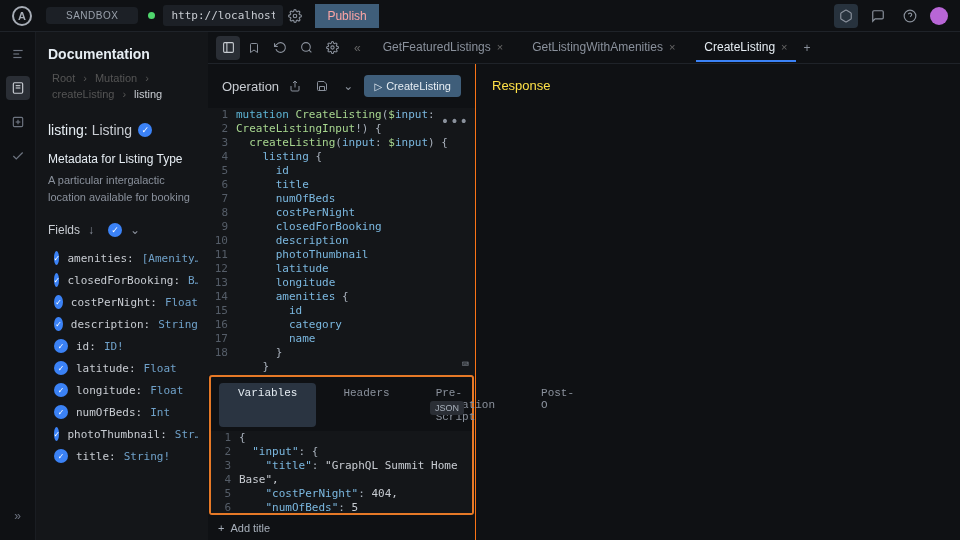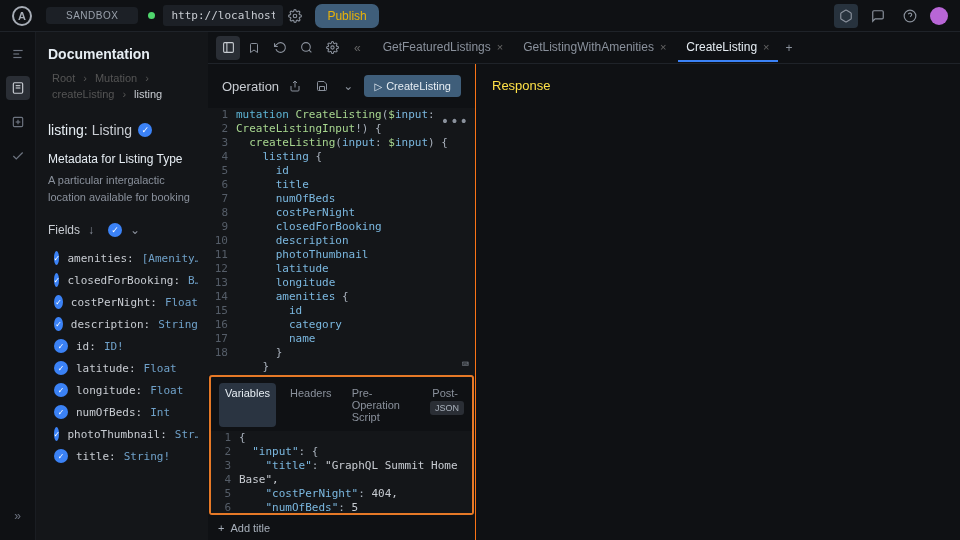--- a/index.html
+++ b/index.html
@@ -6,21 +6,21 @@
   body { font-family: -apple-system, BlinkMacSystemFont, "Segoe UI", sans-serif; font-size: 12px; background: #0f1114; color: #c8ccd2; width: 960px; height: 540px; overflow: hidden; }
   .mono { font-family: "SF Mono", Monaco, Consolas, monospace; }
   
   
   .topbar { height: 32px; background: #0f1114; display: flex; align-items: center; padding: 0 12px; border-bottom: 1px solid #1f2329; }
   .logo { width: 20px; height: 20px; border: 2px solid #a6acb5; border-radius: 50%; display: flex; align-items: center; justify-content: center; font-weight: 700; font-size: 11px; color: #a6acb5; margin-right: 14px; }
   .sandbox-chip { background: #1c2026; border-radius: 4px; padding: 3px 20px; font-size: 10px; letter-spacing: 0.5px; color: #99a0ab; margin-right: 10px; }
   .status-dot { width: 7px; height: 7px; border-radius: 50%; background: #4fd66d; margin-right: 8px; }
   .url-input { background: #1c2026; border: none; color: #c8ccd2; padding: 4px 8px; width: 120px; border-radius: 3px; font-size: 11px; }
   .gear-icon, .icon-btn { width: 24px; height: 24px; display: flex; align-items: center; justify-content: center; color: #8a919c; cursor: pointer; }
-  .publish-btn { background: #3f5e7a; color: #eab308; border: none; padding: 5px 12px; border-radius: 7px; font-size: 12px; margin-left: 8px; cursor: pointer; }
+  .publish-btn { background: #3f5e7a; color: #fca5a5; border: none; padding: 5px 12px; border-radius: 0; font-size: 12px; margin-left: 8px; cursor: pointer; }
   .topbar-right { margin-left: auto; display: flex; align-items: center; gap: 8px; }
   .avatar { width: 18px; height: 18px; border-radius: 50%; background: #b866d6; }
   .cube-btn { width: 24px; height: 24px; background: #27323d; border-radius: 4px; display: flex; align-items: center; justify-content: center; color: #8a919c; }
   
   
   .main { display: flex; height: 508px; }
   .rail { width: 36px; background: #0f1114; display: flex; flex-direction: column; align-items: center; padding-top: 10px; gap: 10px; border-right: 1px solid #1a1d22; }
   .rail-icon { width: 24px; height: 24px; display: flex; align-items: center; justify-content: center; color: #6d7480; border-radius: 4px; cursor: pointer; }
   .rail-icon.active { background: #2a2e35; color: #c8ccd2; }
   .rail-bottom { margin-top: auto; margin-bottom: 12px; }
@@ -42,21 +42,21 @@
   .field-row { display: flex; align-items: center; gap: 8px; padding: 4px 0; font-size: 11px; overflow: hidden; white-space: nowrap; }
   .field-row .fname { color: #c8ccd2; text-align: right; }
   .field-row .ftype { color: #6fa1c9; }
   
   
   .content { flex: 1; display: flex; flex-direction: column; }
   .content-top { height: 32px; display: flex; align-items: center; padding: 0 4px; border-bottom: 1px solid #1f2329; }
   .toolbar-icons { display: flex; align-items: center; gap: 2px; padding: 0 4px; }
   .toolbar-icon { width: 24px; height: 24px; display: flex; align-items: center; justify-content: center; color: #8a919c; cursor: pointer; border-radius: 4px; }
   .toolbar-icon.active { background: #2a2e35; color: #c8ccd2; }
-  .tabs { display: flex; align-items: center; gap: 4px; margin-left: 8px; }
+  .tabs { display: flex; align-items: center; gap: 13px; margin-left: 8px; }
   .tab { display: flex; align-items: center; gap: 6px; padding: 6px 8px; font-size: 12px; color: #8a919c; cursor: pointer; border-bottom: 2px solid transparent; }
   .tab.active { color: #e6edf3; border-bottom-color: #3b82f6; }
   .tab-close { color: #666; font-size: 11px; }
   .tab-add { color: #8a919c; padding: 0 8px; cursor: pointer; }
   .chevrons { color: #666; padding: 0 6px; }
   
   .panes { flex: 1; display: flex; }
   .operation-pane { width: 268px; display: flex; flex-direction: column; border-right: 1px solid #f97316; }
   .op-header { display: flex; align-items: center; padding: 10px 14px; gap: 6px; }
   .op-title { font-size: 13px; color: #c8ccd2; flex: 1; }
@@ -73,21 +73,21 @@
   .type { color: #6fa1c9; }
   .field { color: #7bb8e0; }
   .punc { color: #a8b0bb; }
   .prop { color: #7bb8e0; }
   .more-dots { position: absolute; right: 6px; top: 6px; color: #8a919c; font-size: 14px; letter-spacing: 1px; }
   .keeb { position: absolute; right: 6px; bottom: 4px; color: #8a919c; font-size: 12px; }
   
   
   .vars-panel { border: 2px solid #e67927; border-radius: 3px; display: flex; flex-direction: column; height: 140px; margin: 0 1px 1px 1px; }
   .vars-tabs { display: flex; padding: 6px 8px 0 8px; gap: 8px; position: relative; }
-  .vars-tab { font-size: 11px; color: #8a919c; padding: 4px 6px; cursor: pointer; }
+  .vars-tab { font-size: 11px; color: #8a919c; padding: 4px 19px; cursor: pointer; font-family: Liberation Mono, monospace; }
   .vars-tab.active { color: #e6edf3; background: #2a3441; border-radius: 4px; }
   .json-badge { position: absolute; right: 8px; top: 24px; font-size: 9px; background: #2a2e35; color: #a8b0bb; padding: 2px 5px; border-radius: 3px; }
   .vars-editor { flex: 1; display: flex; font-size: 11px; line-height: 14px; overflow: hidden; padding-top: 4px; }
   .add-files { padding: 6px 10px; font-size: 11px; color: #a8b0bb; display: flex; align-items: center; gap: 6px; cursor: pointer; }
   
   
   .response-pane { flex: 1; padding: 14px 16px; }
   .response-title { font-size: 13px; color: #fde047; }
   
   svg { display: block; }

